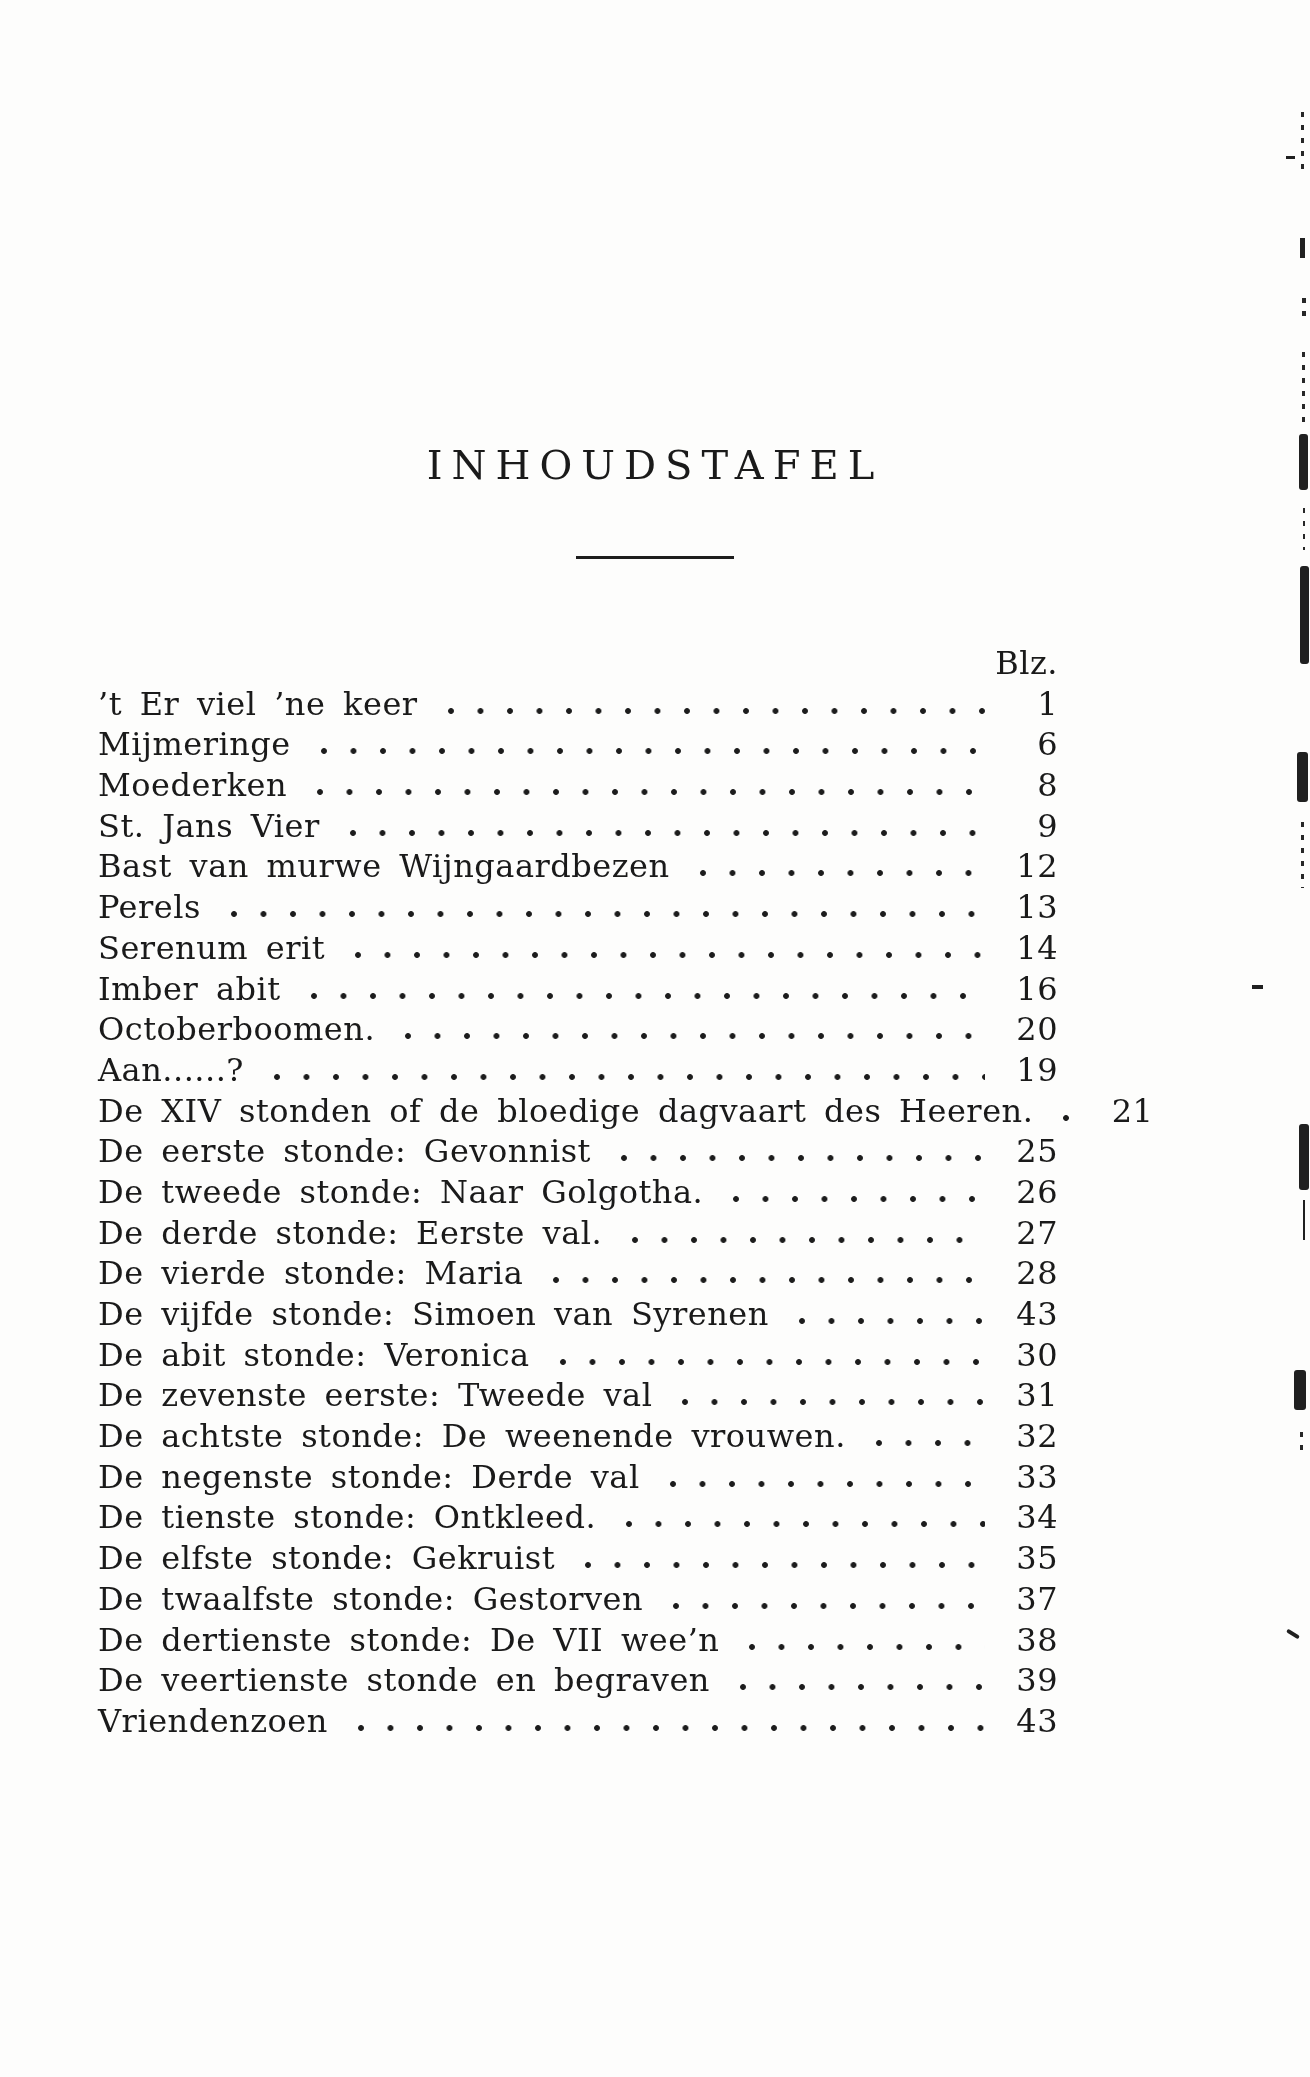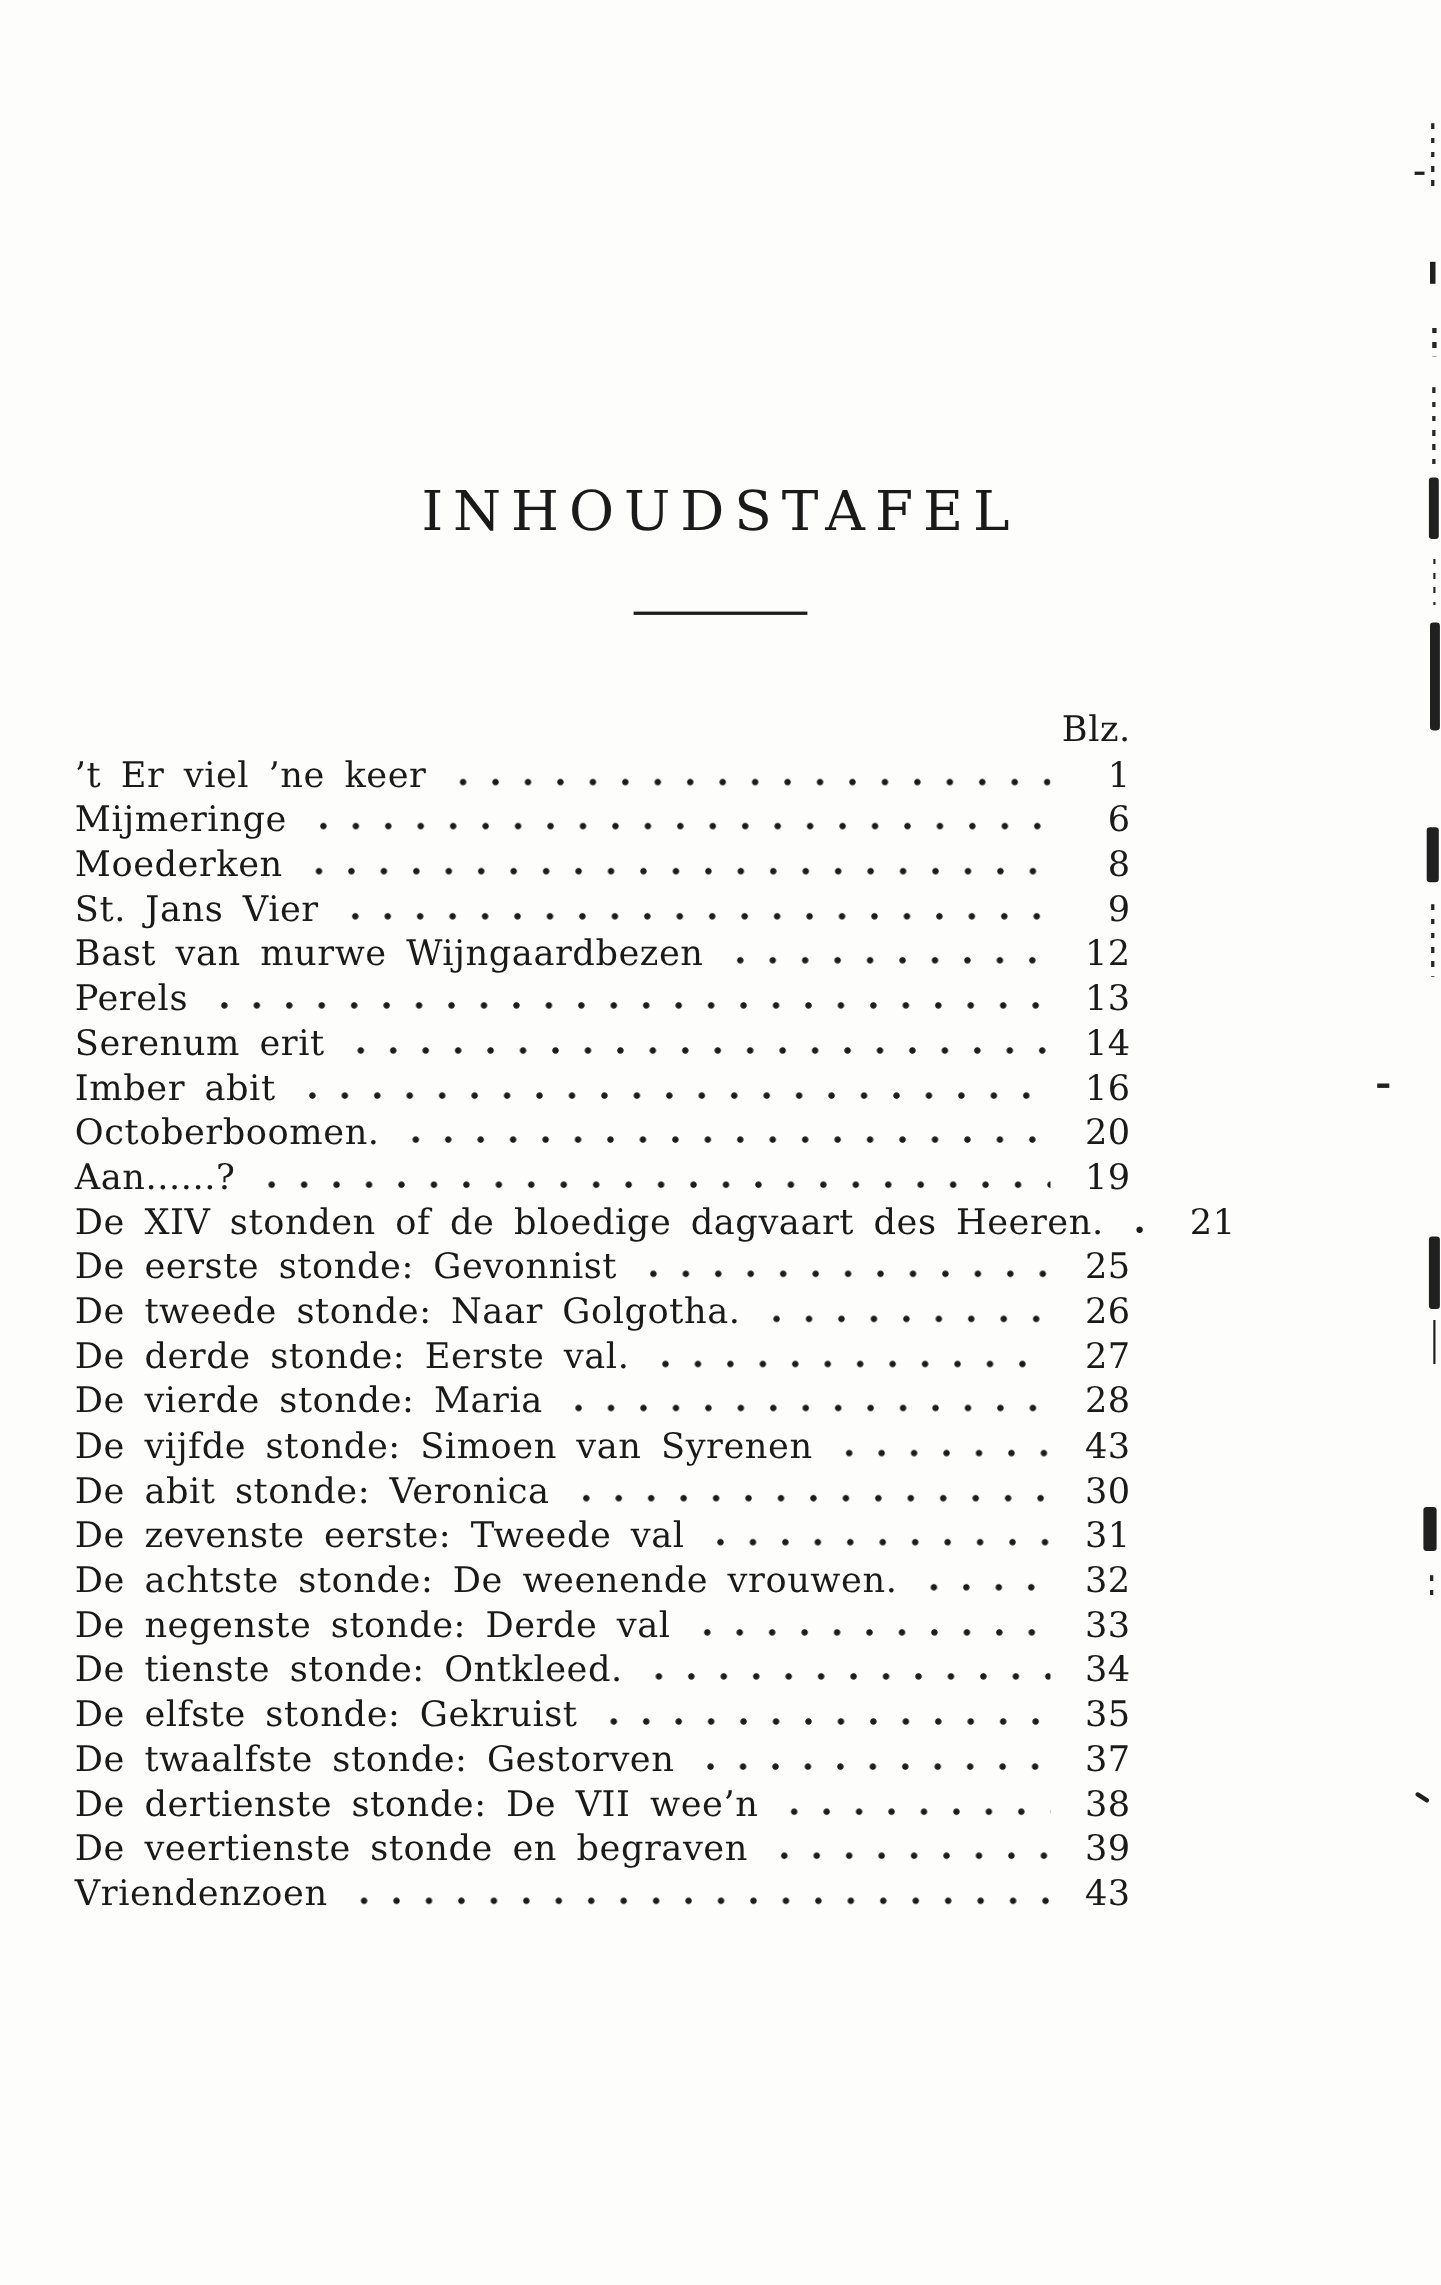--- a/index.html
+++ b/index.html
@@ -8,33 +8,33 @@
     width: 1310px;
     height: 2077px;
     background: #fdfdfc;
     color: #1a1a1a;
     font-family: "DejaVu Serif", "Liberation Serif", serif;
     overflow: hidden;
   }
   .toc-title {
     padding-top: 442px;
     text-align: center;
-    font-size: 50px;
+    font-size: 40px;
     line-height: 46px;
     letter-spacing: 9px;
     white-space: nowrap;
   }
   .title-rule {
     width: 158px;
     height: 3px;
     background: #1d1d1d;
     margin: 68px auto 0 auto;
   }
   .content {
-    margin: 84px 0 0 68px;
+    margin: 84px 0 0 98px;
     width: 960px;
   }
   .col-header {
     text-align: right;
     font-size: 32px;
     line-height: 40.68px;
     letter-spacing: 0.5px;
   }
   .toc-row {
     display: flex;

